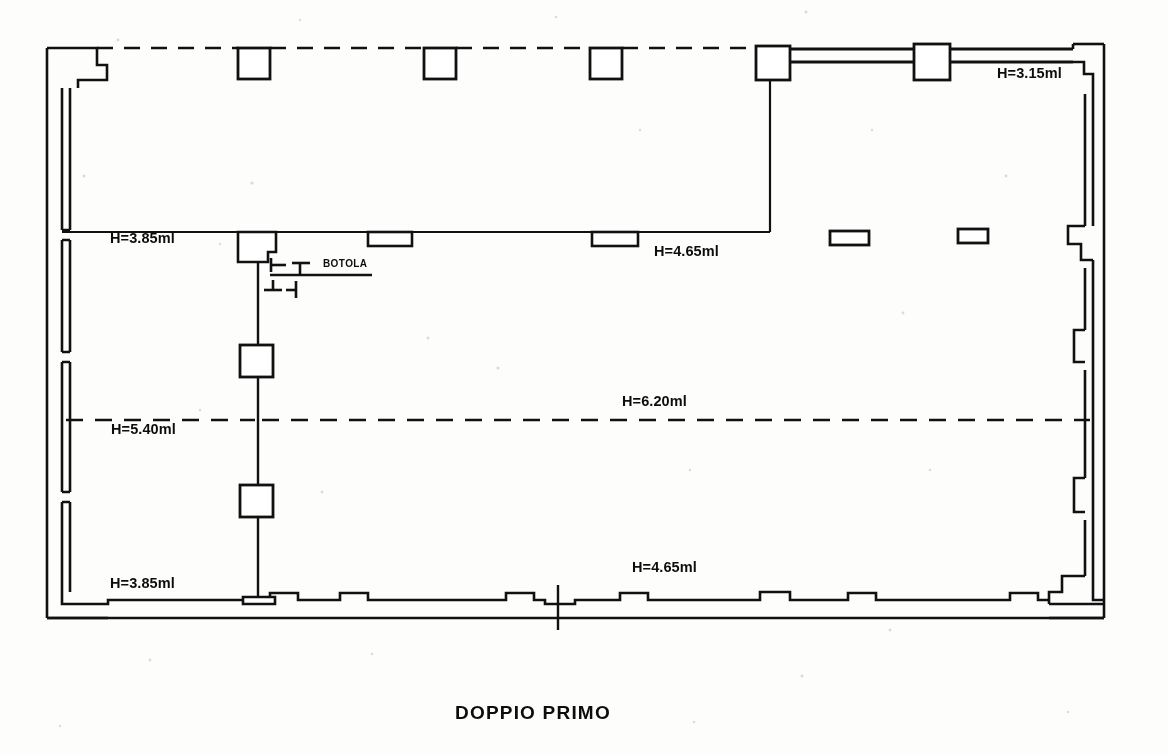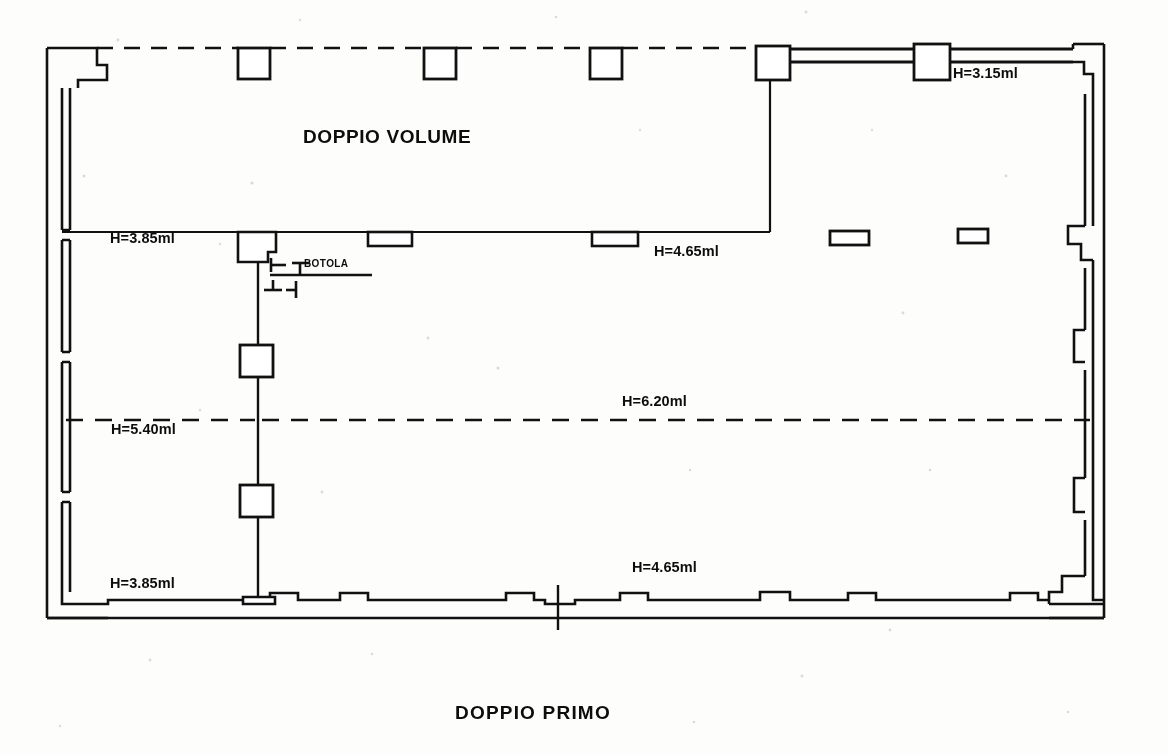--- a/index.html
+++ b/index.html
@@ -238,34 +238,33 @@
       <circle cx="1068" cy="712" r="1.3"></circle>
       <circle cx="60" cy="726" r="1.2"></circle>
       <circle cx="694" cy="722" r="1.3"></circle>
       <circle cx="220" cy="244" r="1.2"></circle>
       <circle cx="640" cy="130" r="1.2"></circle>
       <circle cx="872" cy="130" r="1.2"></circle>
     </g>
 
   </svg>
 
-  <div class="ann room-label" style="left:303px; top:126px;">DOPPIO VOLUME</div>
-
-
-  <div class="ann height-label" style="left:953px; top:65px;">H=3.15ml</div>
+
+
+  <div class="ann height-label" style="left:953px; top:65px;padding-left:44px;">H=3.15ml</div>
 
   <div class="ann height-label" style="left:110px; top:230px;">H=3.85ml</div>
 
   <div class="ann height-label" style="left:654px; top:243px;">H=4.65ml</div>
 
   <div class="ann height-label" style="left:111px; top:421px;">H=5.40ml</div>
 
   <div class="ann height-label" style="left:622px; top:393px;">H=6.20ml</div>
 
   <div class="ann height-label" style="left:632px; top:559px;">H=4.65ml</div>
 
   <div class="ann height-label" style="left:110px; top:575px;">H=3.85ml</div>
 
-  <div class="ann detail-label" style="left:304px; top:258px;text-align:right;">BOTOLA</div>
+  <div class="ann detail-label" style="left:323px; top:258px;text-align:right;">BOTOLA</div>
 
   <div class="ann sheet-title" style="left:455px; top:702px;">DOPPIO PRIMO</div>
 
 </div>
 
 </body></html>

